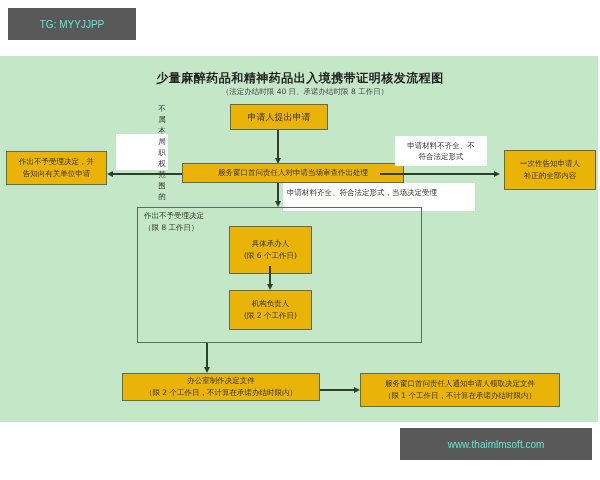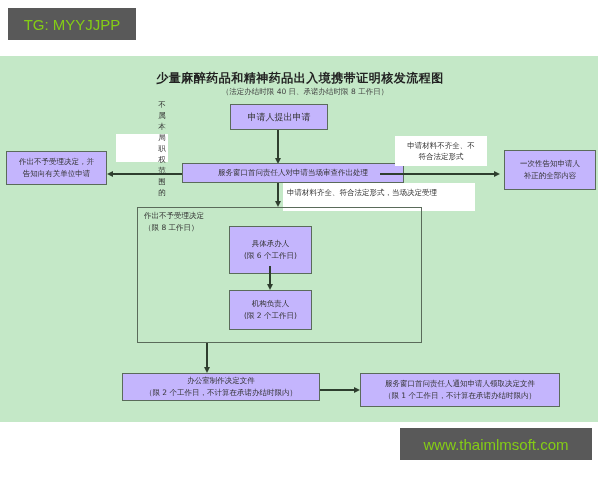--- a/index.html
+++ b/index.html
@@ -1,41 +1,41 @@
 <!DOCTYPE html>
 <html><head>
   <meta charset="utf-8">
   <style>
     * { box-sizing: border-box; margin: 0; padding: 0; }
     html, body { width: 600px; height: 480px; background: #ffffff; overflow: hidden; }
     body { position: relative; font-family: "DejaVu Sans", sans-serif; }
 
     .badge {
-      position: absolute; background: #595959; color: #84cc16;
-      font-family: "Liberation Sans", sans-serif; font-size: 15px;
+      position: absolute; background: #595959; color: #5eead4;
+      font-family: "Liberation Sans", sans-serif; font-size: 10px;
       display: flex; align-items: center; justify-content: center;
     }
     .badge-tg { left: 8px; top: 8px; width: 128px; height: 32px; }
     .badge-url { left: 400px; top: 428px; width: 192px; height: 32px; }
 
     .canvas {
       position: absolute; left: 0; top: 56px; width: 598px; height: 366px;
       background: #c4e8c7;
     }
     .title {
       position: absolute; left: 140px; top: 14px; width: 320px; text-align: center;
       font-family: "DejaVu Serif", serif; font-weight: bold; font-size: 12px; color: #222;
       letter-spacing: 0.5px;
     }
     .subtitle {
       position: absolute; left: 190px; top: 31px; width: 230px; text-align: center;
       font-size: 7.5px; color: #444;
     }
     .box {
-      position: absolute; background: #c4b5fd; border: 1.5px solid #5a6b5a;
+      position: absolute; background: #eab308; border: 1.5px solid #5a6b5a;
       color: #333; font-size: 7.5px; line-height: 12px; text-align: center;
       display: flex; flex-direction: column; align-items: center; justify-content: center;
     }
     .note {
       position: absolute; background: #ffffff; color: #333; font-size: 7.5px;
       line-height: 11px; text-align: center;
       display: flex; flex-direction: column; align-items: center; justify-content: center;
     }
     .frame {
       position: absolute; border: 1.5px solid #5a6b5a; background: transparent;
@@ -74,21 +74,21 @@
   </div>
   <div class="line" style="left:277px; top:74px; width:1.5px; height:30px;"></div>
   <div class="arrow-down" style="left:275px; top:102px;"></div>
 
   <div class="box" style="left:182px; top:107px; width:222px; height:20px;">
     <span>服务窗口首问责任人对申请当场审查作出处理</span>
   </div>
 
   <div class="line" style="left:112px; top:117px; width:70px; height:1.5px;"></div>
   <div class="arrow-left" style="left:107px; top:115px;"></div>
-  <div class="note" style="left:116px; top:78px; width:52px; height:28px;padding-left:40px;">
+  <div class="note" style="left:116px; top:78px; width:52px; height:36px;padding-left:40px;">
     <span>不属本局职</span>
     <span>权范围的</span>
   </div>
   <div class="box" style="left:6px; top:95px; width:101px; height:34px;">
     <span>作出不予受理决定，并</span>
     <span>告知向有关单位申请</span>
   </div>
 
   <div class="line" style="left:380px; top:117px; width:114px; height:1.5px;"></div>
   <div class="arrow-right" style="left:494px; top:115px;"></div>

